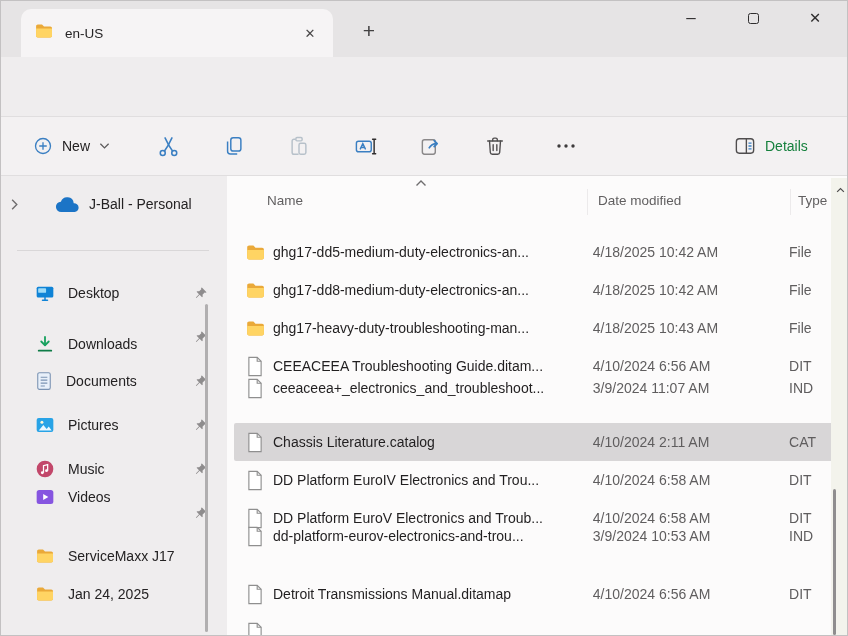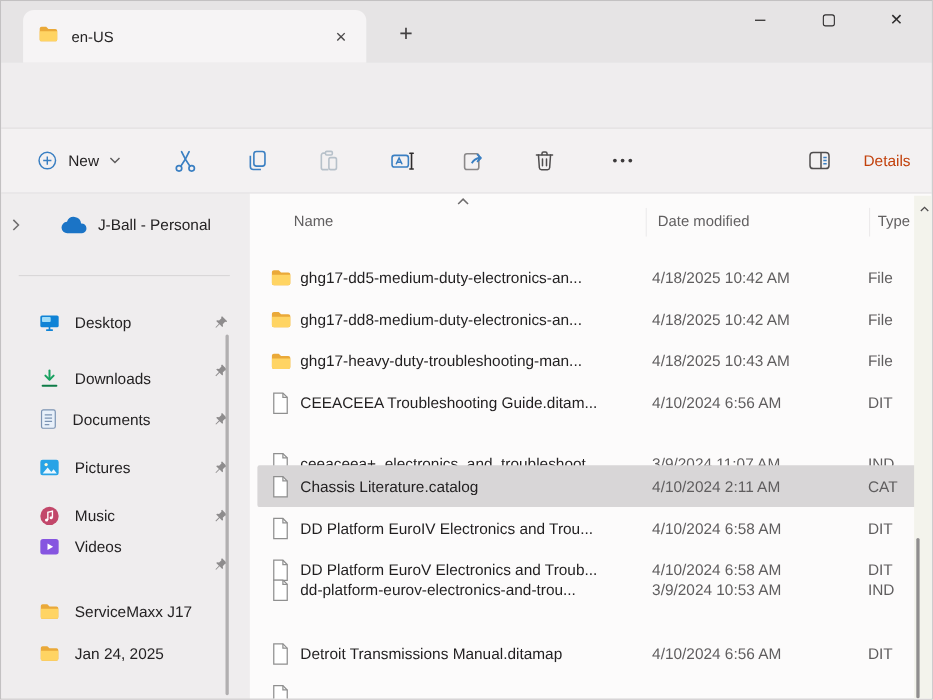--- a/index.html
+++ b/index.html
@@ -40,21 +40,21 @@
   .overflow-crumb{font-size:15px;color:#2a2829;padding:0 6px;letter-spacing:1px;}
   .searchpill{left:680px;width:142px;padding:0 12px 0 14px;justify-content:space-between;}
   .search-text{font-size:14px;color:#706e6f;white-space:nowrap;overflow:hidden;width:86px;}
   
   .toolbar{position:absolute;left:0;top:115px;width:848px;height:60px;background:#f3f1f2;
     border-top:1px solid #e0dedf;border-bottom:1px solid #e0dedf;}
   .tbtn{position:absolute;top:0;height:58px;display:flex;align-items:center;justify-content:center;}
   .newbtn{left:20px;padding:0 12px;gap:9px;justify-content:center;}
   .newbtn .lbl{font-size:14px;color:#242223;}
   .details-btn{left:723px;padding:0 10px;gap:9px;}
-  .details-btn .lbl{font-size:14px;color:#c2410c;margin-left:20px;}
+  .details-btn .lbl{font-size:14px;color:#15803d;}
   
   .sidebar{position:absolute;left:0;top:175px;width:226px;height:461px;background:#efedee;}
   .side-item{position:absolute;left:34px;height:30px;display:flex;align-items:center;gap:13px;font-size:14px;color:#242223;}
   .side-root{left:8px;gap:9px;}
   .side-divider{position:absolute;left:16px;top:74px;width:192px;height:1px;background:#d9d7d8;}
   .pin{position:absolute;}
   .side-scroll{position:absolute;left:204px;top:128px;width:3px;height:328px;background:#b1afb0;border-radius:2px;}
   
   .pane{position:absolute;left:226px;top:175px;width:622px;height:461px;background:#fcfbfb;}
   .colhead{position:absolute;top:17px;font-size:13.5px;color:#615f60;white-space:nowrap;}
@@ -374,21 +374,21 @@
       <span class="f-icon">
           <svg width="18" height="21" viewBox="0 0 20 24">
             <path d="M3 1.5h9.5L17 6v16.5H3z" fill="#fff" stroke="#8f8f8f" stroke-width="1.3"></path>
             <path d="M12.5 1.5V6H17" fill="none" stroke="#8f8f8f" stroke-width="1.3"></path>
           </svg>
         </span>
       <span class="f-name">CEEACEEA Troubleshooting Guide.ditam...</span>
       <span class="f-date">4/10/2024 6:56 AM</span>
       <span class="f-type">DIT</span>
     </div>
-    <div class="frow" style="top:226px;">
+    <div class="frow" style="top:193px;">
       <span class="f-icon">
           <svg width="18" height="21" viewBox="0 0 20 24">
             <path d="M3 1.5h9.5L17 6v16.5H3z" fill="#fff" stroke="#8f8f8f" stroke-width="1.3"></path>
             <path d="M12.5 1.5V6H17" fill="none" stroke="#8f8f8f" stroke-width="1.3"></path>
           </svg>
         </span>
       <span class="f-name">ceeaceea+_electronics_and_troubleshoot...</span>
       <span class="f-date">3/9/2024 11:07 AM</span>
       <span class="f-type">IND</span>
     </div>

